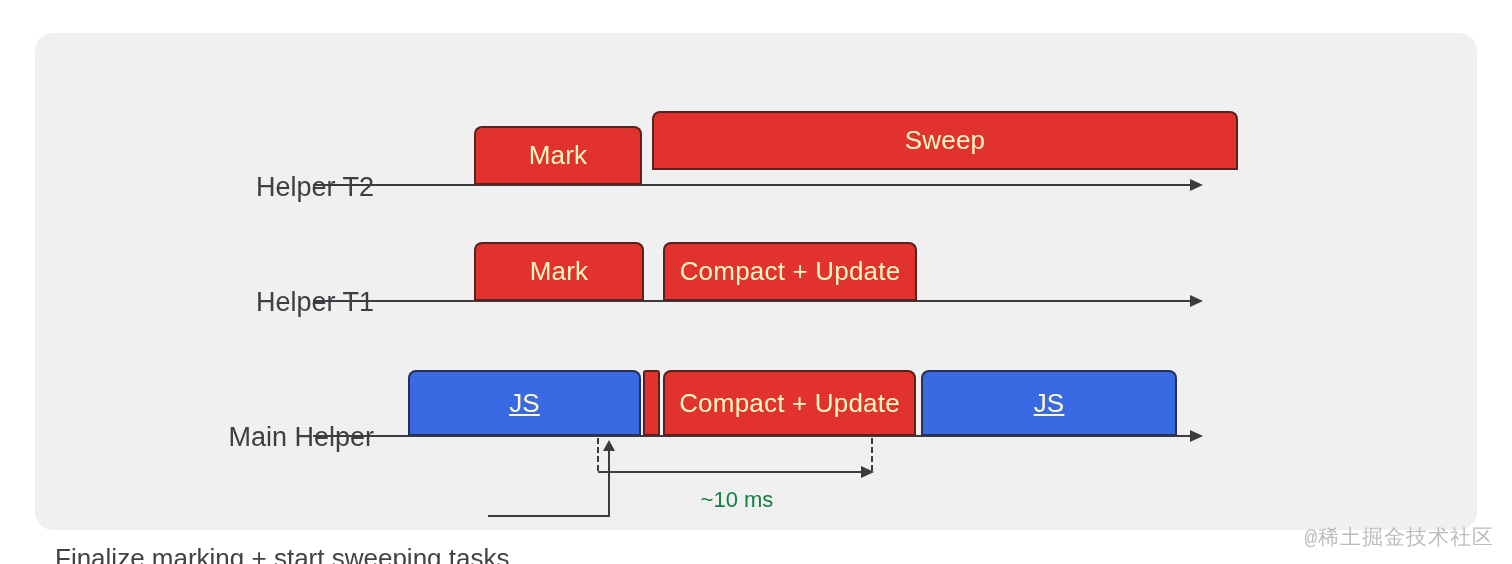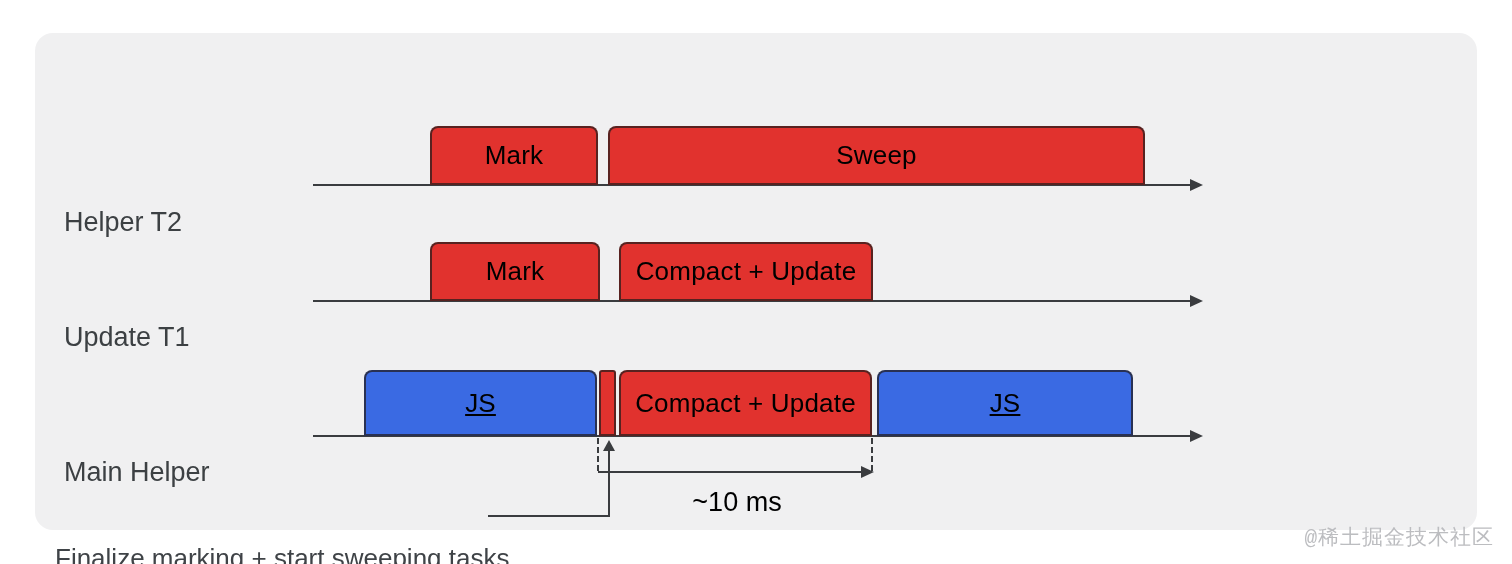--- a/index.html
+++ b/index.html
@@ -8,77 +8,77 @@
     position:relative; width:1512px; height:564px; overflow:hidden;
     background:#ffffff;
     font-family:"Liberation Sans","DejaVu Sans",sans-serif;
     color:#3c4043;
   }
   .card {
     position:absolute; left:35px; top:33px; width:1442px; height:497px;
     background:#f0f0f1; border-radius:18px;
   }
   .row-label {
-    position:absolute; left:64px; width:300px; height:30px;
-    text-align:left; font-size:27px; line-height:30px; color:#3c4043;margin-top:35px;
+    position:absolute; left:74px; width:300px; height:30px;
+    text-align:right; font-size:27px; line-height:30px; color:#3c4043;
   }
   .tline {
     position:absolute; height:2px; background:#3a3c3f;
   }
   .arrow-right {
     position:absolute; width:0; height:0;
     border-top:6px solid transparent; border-bottom:6px solid transparent;
     border-left:13px solid #3a3c3f;
   }
   .arrow-up {
     position:absolute; width:0; height:0;
     border-left:6px solid transparent; border-right:6px solid transparent;
     border-bottom:11px solid #3a3c3f;
   }
   .bar {
     position:absolute; display:flex; align-items:center; justify-content:center;
     border:2px solid rgba(35,28,28,0.72);
     border-radius:8px 8px 0 0;
-    font-size:26px; color:#000000; letter-spacing:0.2px;
-    overflow:hidden; white-space:nowrap;
+    font-size:26px; color:#fef9c3; letter-spacing:0.2px;
+    overflow:hidden; white-space:nowrap;margin-left:44px;
   }
   .bar-red  { background:#e1322e; }
   .bar-blue { background:#3a6ae3;text-decoration:underline; }
   .bar-sliver { border-radius:3px 3px 0 0; }
   .dashed-v {
     position:absolute; width:0; border-left:2px dashed #3a3c3f;
   }
   .solid-v { position:absolute; width:2px; background:#3a3c3f; }
   .solid-h { position:absolute; height:2px; background:#3a3c3f; }
   .duration-label {
     position:absolute; left:637px; top:487px; width:200px;
-    text-align:center; font-size:27px; color:#000000;
+    text-align:center; font-size:22px; color:#15803d;
   }
   .callout-label {
     position:absolute; left:55px; top:503px;
     font-size:26px; color:#3f4347; white-space:nowrap;margin-top:40px;
   }
   .watermark {
     position:absolute; right:18px; top:523px;
     font-size:21px; color:#bcbdc0; letter-spacing:1px;font-family:Liberation Mono, monospace;
   }
 </style>
 </head>
 <body>
 
 <div class="stage">
   <div class="card"></div>
 
   <div class="row-label" style="top:172px">Helper T2</div>
   <div class="tline" style="left:313px; top:184px; width:877px"></div>
   <div class="arrow-right" style="left:1190px; top:179px"></div>
   <div class="bar bar-red" style="left:430px; top:126px; width:168px; height:59px">Mark</div>
-  <div class="bar bar-red" style="left:608px; top:126px; width:537px; height:59px">Sweep</div>
+  <div class="bar bar-red" style="left:608px; top:111px; width:586px; height:59px">Sweep</div>
 
-  <div class="row-label" style="top:287px">Update T1</div>
+  <div class="row-label" style="top:287px">Helper T1</div>
   <div class="tline" style="left:313px; top:300px; width:877px"></div>
   <div class="arrow-right" style="left:1190px; top:295px"></div>
   <div class="bar bar-red" style="left:430px; top:242px; width:170px; height:59px">Mark</div>
   <div class="bar bar-red" style="left:619px; top:242px; width:254px; height:59px">Compact + Update</div>
 
   <div class="row-label" style="top:422px">Main Helper</div>
   <div class="tline" style="left:313px; top:435px; width:877px"></div>
   <div class="arrow-right" style="left:1190px; top:430px"></div>
   <div class="bar bar-blue" style="left:364px; top:370px; width:233px; height:66px">JS</div>
   <div class="bar bar-red bar-sliver" style="left:599px; top:370px; width:17px; height:66px"></div>

